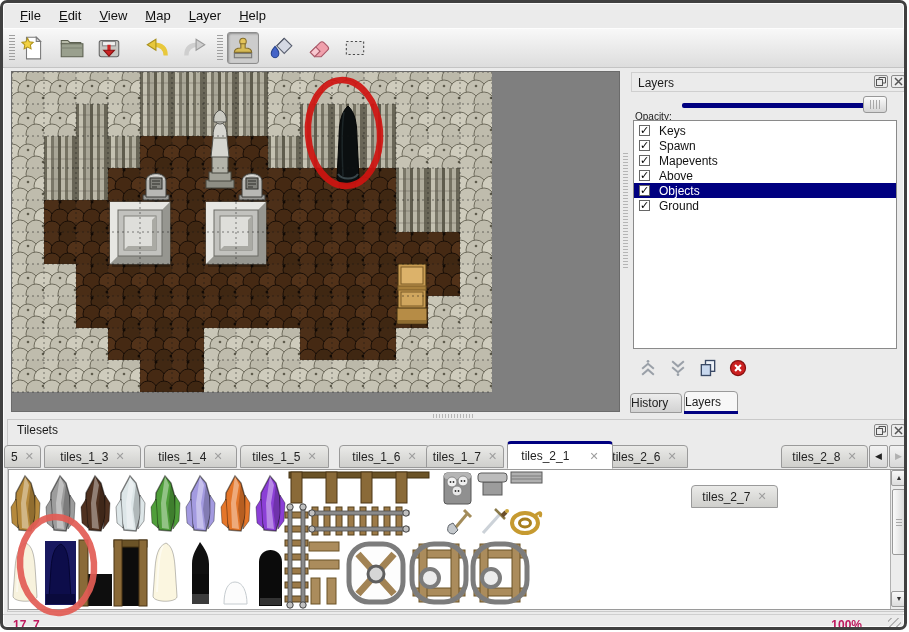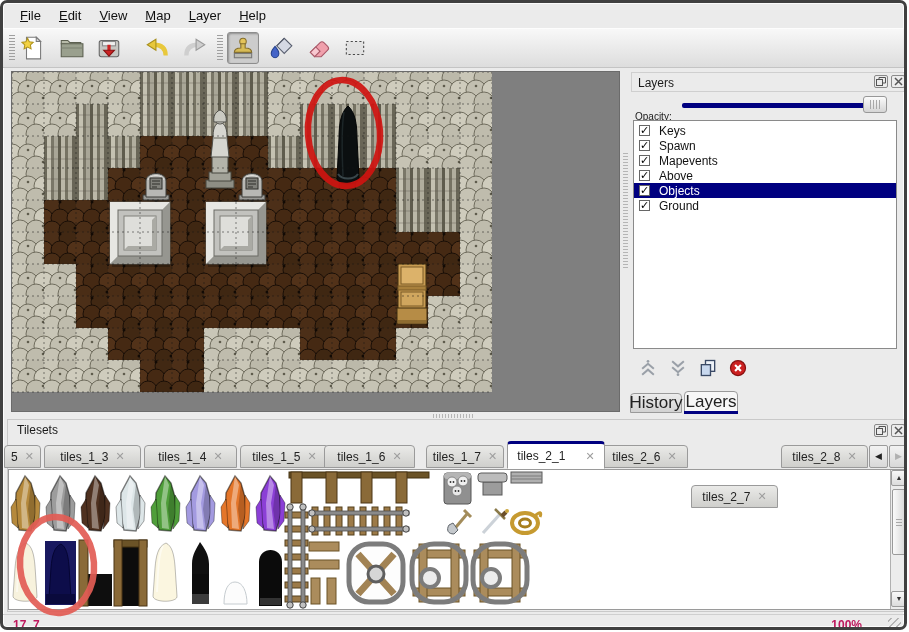--- a/index.html
+++ b/index.html
@@ -45,22 +45,22 @@
   .slider-thumb::after{content:"";position:absolute;left:6px;top:3px;right:6px;bottom:3px;
                 background-image:repeating-linear-gradient(to right,#a8a8a8 0 1px,transparent 1px 3px);}
   .layers-list{position:absolute;left:630px;top:117px;width:264px;height:229px;box-sizing:border-box;
                background:#fff;border:1px solid #8a8a8a;font-size:12px;overflow:hidden;padding-top:2px;}
   .layer-row{height:15px;display:flex;align-items:center;padding-left:5px;color:#111;}
   .layer-row.selected{background:#000080;color:#fff;}
   .cb{width:11px;height:11px;box-sizing:border-box;border:1px solid #666;background:#fff;color:#000;
       font-size:11px;line-height:9px;text-align:center;font-weight:bold;margin-right:9px;flex:none;}
   .icon-tool{position:absolute;top:354px;width:26px;height:24px;background:transparent;border:none;padding:0;
              display:flex;align-items:center;justify-content:center;}
-  .dock-tab{position:absolute;height:20px;box-sizing:border-box;font-size:17px;color:#222;
-            display:flex;align-items:center;justify-content:center;
+  .dock-tab{position:absolute;height:20px;box-sizing:border-box;font-size:12px;color:#222;
+            display:flex;align-items:center;justify-content:flex-start;
             border:1px solid #9a9a9a;border-radius:4px 4px 0 0;background:linear-gradient(#ececec,#d2d2d2);}
   .dock-tab.active{background:#f7f7f7;height:22px;}
   .dock-tab.active::after{content:"";position:absolute;left:-1px;right:-1px;bottom:-2px;height:3px;background:#000080;}
   
   .ts-panel{position:absolute;left:4px;top:416px;width:901px;height:193px;box-sizing:border-box;
             border:1px solid #c9c9c9;background:#ebebeb;}
   .ts-tab{position:absolute;top:442px;height:23px;box-sizing:border-box;font-size:12px;color:#222;
           display:flex;align-items:center;justify-content:center;gap:7px;
           border:1px solid #9a9a9a;border-radius:4px 4px 0 0;background:linear-gradient(#eaeae8,#cfcfcc);z-index:1;}
   .ts-tab.active{top:438px;height:28px;background:#ffffff;border-top:3px solid #000080;border-bottom:1px solid #fff;z-index:2;}
@@ -539,29 +539,29 @@
           <span class="tab-close">✕</span>
         </div>
         <div class="ts-tab" style="left: 141px; width: 93px;">
           <span>tiles_1_4</span>
           <span class="tab-close">✕</span>
         </div>
         <div class="ts-tab" style="left: 237px; width: 89px;">
           <span>tiles_1_5</span>
           <span class="tab-close">✕</span>
         </div>
-        <div class="ts-tab" style="left: 321px; width: 91px;">
+        <div class="ts-tab" style="left: 336px; width: 91px;">
           <span>tiles_1_6</span>
           <span class="tab-close">✕</span>
         </div>
         <div class="ts-tab" style="left: 423px; width: 78px;">
           <span>tiles_1_7</span>
           <span class="tab-close">✕</span>
         </div>
-        <div class="ts-tab active" style="left: 504px; width: 98px; gap: 20px;">
+        <div class="ts-tab active" style="left: 504px; width: 106px; gap: 20px;">
           <span>tiles_2_1</span>
           <span class="tab-close">✕</span>
         </div>
         <div class="ts-tab" style="left: 598px; width: 87px;">
           <span>tiles_2_6</span>
           <span class="tab-close">✕</span>
         </div>
         <div class="ts-tab" style="left: 688px; width: 87px; margin-top: 40px;">
           <span>tiles_2_7</span>
           <span class="tab-close">✕</span>

